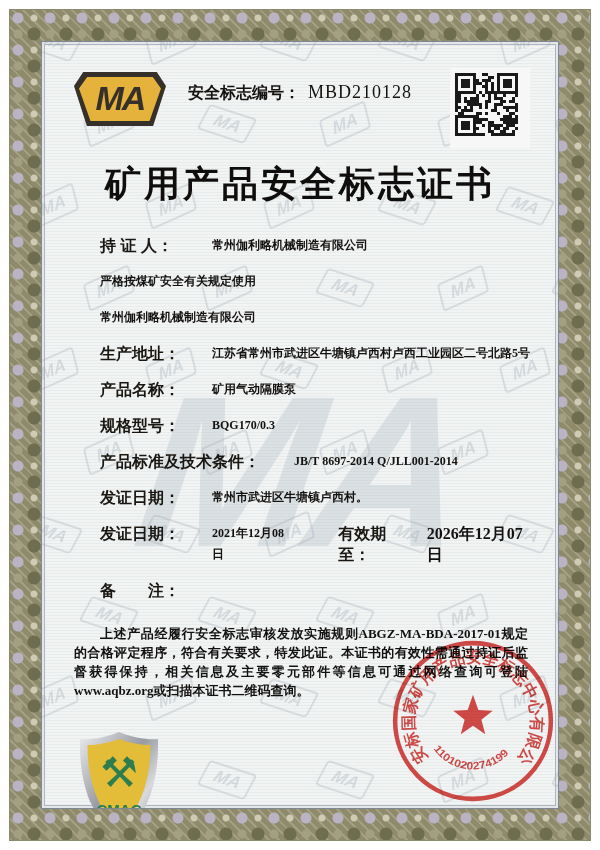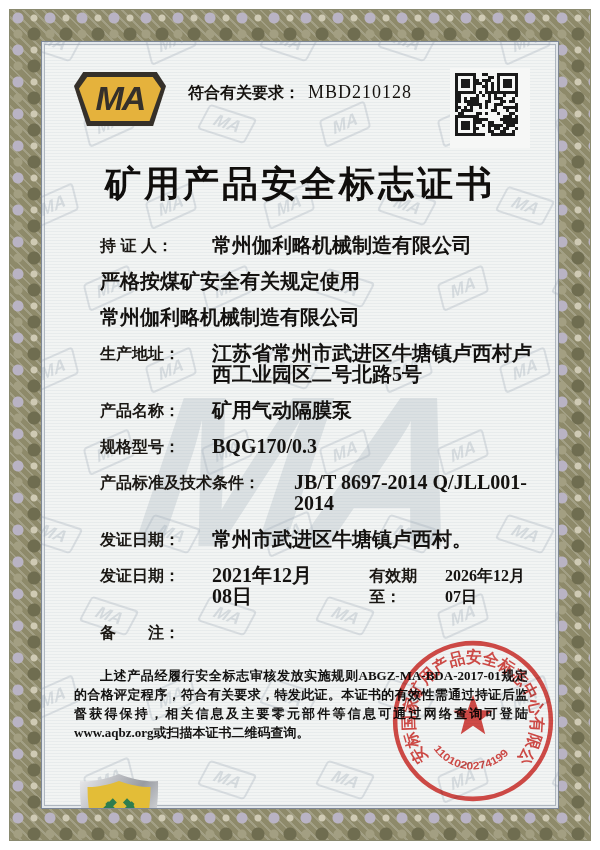--- a/index.html
+++ b/index.html
@@ -41,21 +41,21 @@
   .qr{position:absolute;right:2px;top:-4px;width:72px;height:72px;background:#f6f7f6;padding:4px;}
   .qr-grid{position:relative;width:63px;height:63px;margin:1px;}
   .qr-grid i{position:absolute;width:3px;height:3px;background:#1a1a1a;}
   
   .title{text-align:center;font-size:36px;font-weight:900;color:#100e0c;letter-spacing:3px;margin:12px 0 0 0;}
   
   .fields{margin:26px 0 16px 34px;position:relative;}
   .row{display:flex;margin-bottom:15px;line-height:21px;}
   .row .label{flex:0 0 112px;font-family:"Liberation Sans","DejaVu Sans",sans-serif;
     font-weight:bold;font-size:16px;color:#1a1713;white-space:nowrap;}
-  .row .value{font-weight:bold;font-size:20px;color:#141210;max-width:372px;}
+  .row .value{font-weight:bold;font-size:12px;color:#141210;max-width:372px;}
   .row.widelabel .label{flex:0 0 auto;margin-right:34px;}
   .row.dates{gap:0;}
   .row.dates .label2{font-family:"Liberation Sans","DejaVu Sans",sans-serif;font-weight:bold;font-size:16px;color:#1a1713;margin-left:46px;}
   .row.dates .value2{font-weight:bold;font-size:16px;color:#141210;margin-left:12px;}
   
   .para{margin:24px 6px 0 8px;text-indent:2em;font-weight:bold;font-size:13px;
     line-height:1.45;color:#121110;text-align:justify;}
   
   .footer{position:relative;margin-top:26px;height:168px;}
   .cmac{position:absolute;left:10px;top:4px;}
@@ -123,21 +123,21 @@
 
     <div class="content">
 
       <div class="header">
         <div class="ma-badge">
           <div class="ma-badge-inner">
             <span>MA</span>
           </div>
         </div>
         <div class="certno">
-          <span class="lbl">符合有关要求：</span>
+          <span class="lbl">安全标志编号：</span>
           <span class="val">MBD210128</span>
         </div>
         <div class="qr">
           <div class="qr-grid">
               <i style="left:0px;top:0px"></i>
               <i style="left:3px;top:0px"></i>
               <i style="left:6px;top:0px"></i>
               <i style="left:9px;top:0px"></i>
               <i style="left:12px;top:0px"></i>
               <i style="left:15px;top:0px"></i>

